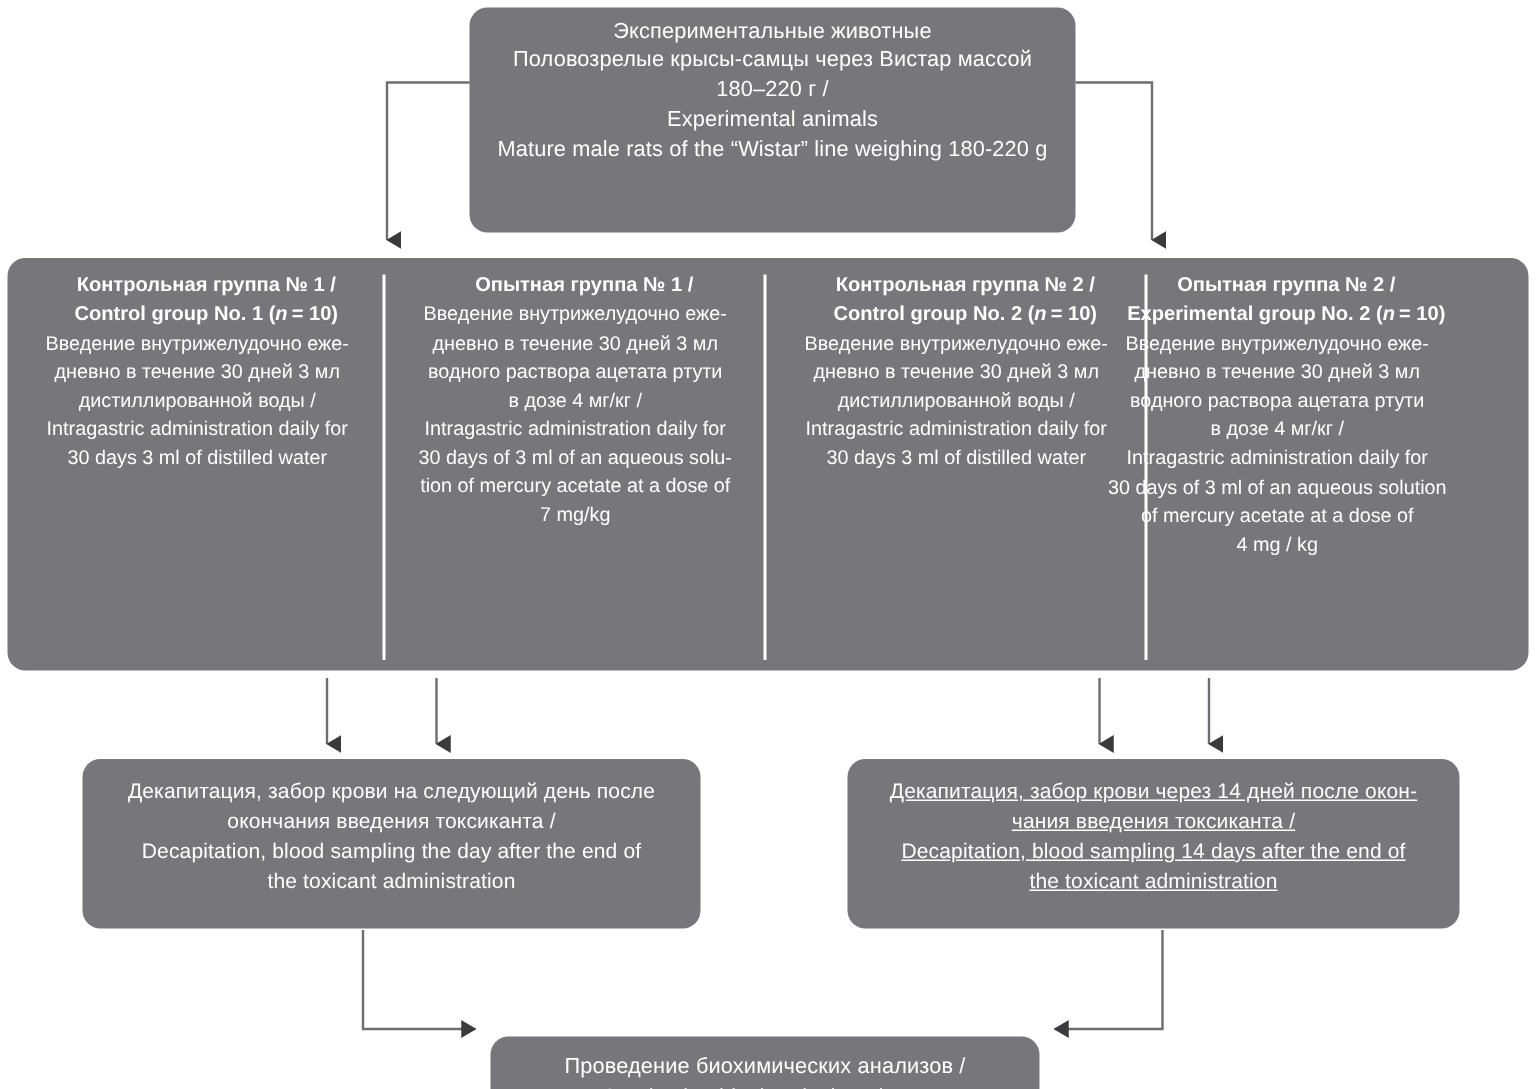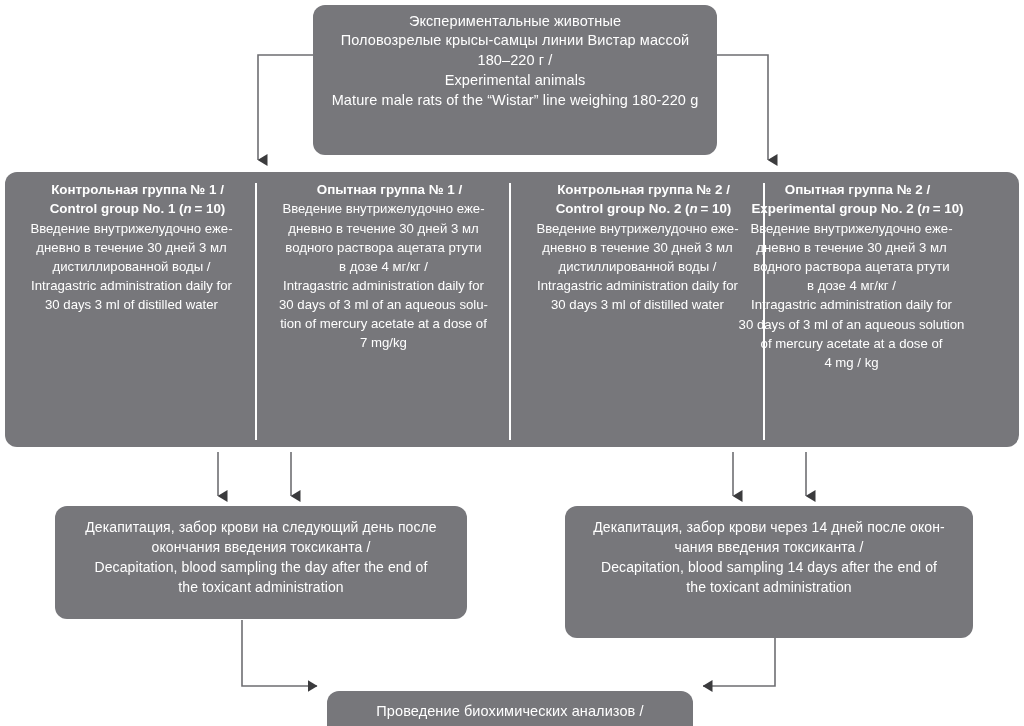--- a/index.html
+++ b/index.html
@@ -90,21 +90,21 @@
   .group-cell .ln { display: block; white-space: pre; }
   .group-cell .hd { font-weight: bold; font-size: 13.4px; padding-left: 12px; }
 
   
   .decap {
     font-size: 14px;
     padding-top: 12px;
     line-height: 1.42;
   }
   #decap-left  { left: 55px;  top: 506px; width: 412px; height: 113px; }
-  #decap-right { left: 565px; top: 506px; width: 408px; height: 132px; }
+  #decap-right { left: 565px; top: 506px; width: 408px; height: 113px; text-decoration: underline; }
 
   
   #final-box {
     left: 327px;
     top: 691px;
     width: 366px;
     height: 60px;
     font-size: 14.5px;
     padding-top: 10px;
     line-height: 1.45;
@@ -141,21 +141,21 @@
     <path d="M291,452 L291,496" fill="none" stroke="#6e6e72" stroke-width="1.6" marker-end="url(#arrow-down)"></path>
     <path d="M733,452 L733,496" fill="none" stroke="#6e6e72" stroke-width="1.6" marker-end="url(#arrow-down)"></path>
     <path d="M806,452 L806,496" fill="none" stroke="#6e6e72" stroke-width="1.6" marker-end="url(#arrow-down)"></path>
 
     <path d="M242,620 L242,686 L317,686" fill="none" stroke="#6e6e72" stroke-width="1.6" marker-end="url(#arrow-right)"></path>
     <path d="M775,620 L775,686 L703,686" fill="none" stroke="#6e6e72" stroke-width="1.6" marker-end="url(#arrow-right)"></path>
   </svg>
 
   <div class="box" id="top-box">
     <span class="ln">Экспериментальные животные</span>
-    <span class="ln">Половозрелые крысы-самцы линии Вистар массой</span>
+    <span class="ln">Половозрелые крысы-самцы через Вистар массой</span>
     <span class="ln">180–220 г /</span>
     <span class="ln">Experimental animals</span>
     <span class="ln">Mature male rats of the “Wistar” line weighing 180-220 g</span>
   </div>
 
   <div id="group-row">
     <div class="divider" id="div-1"></div>
     <div class="divider" id="div-2"></div>
     <div class="divider" id="div-3"></div>
 

